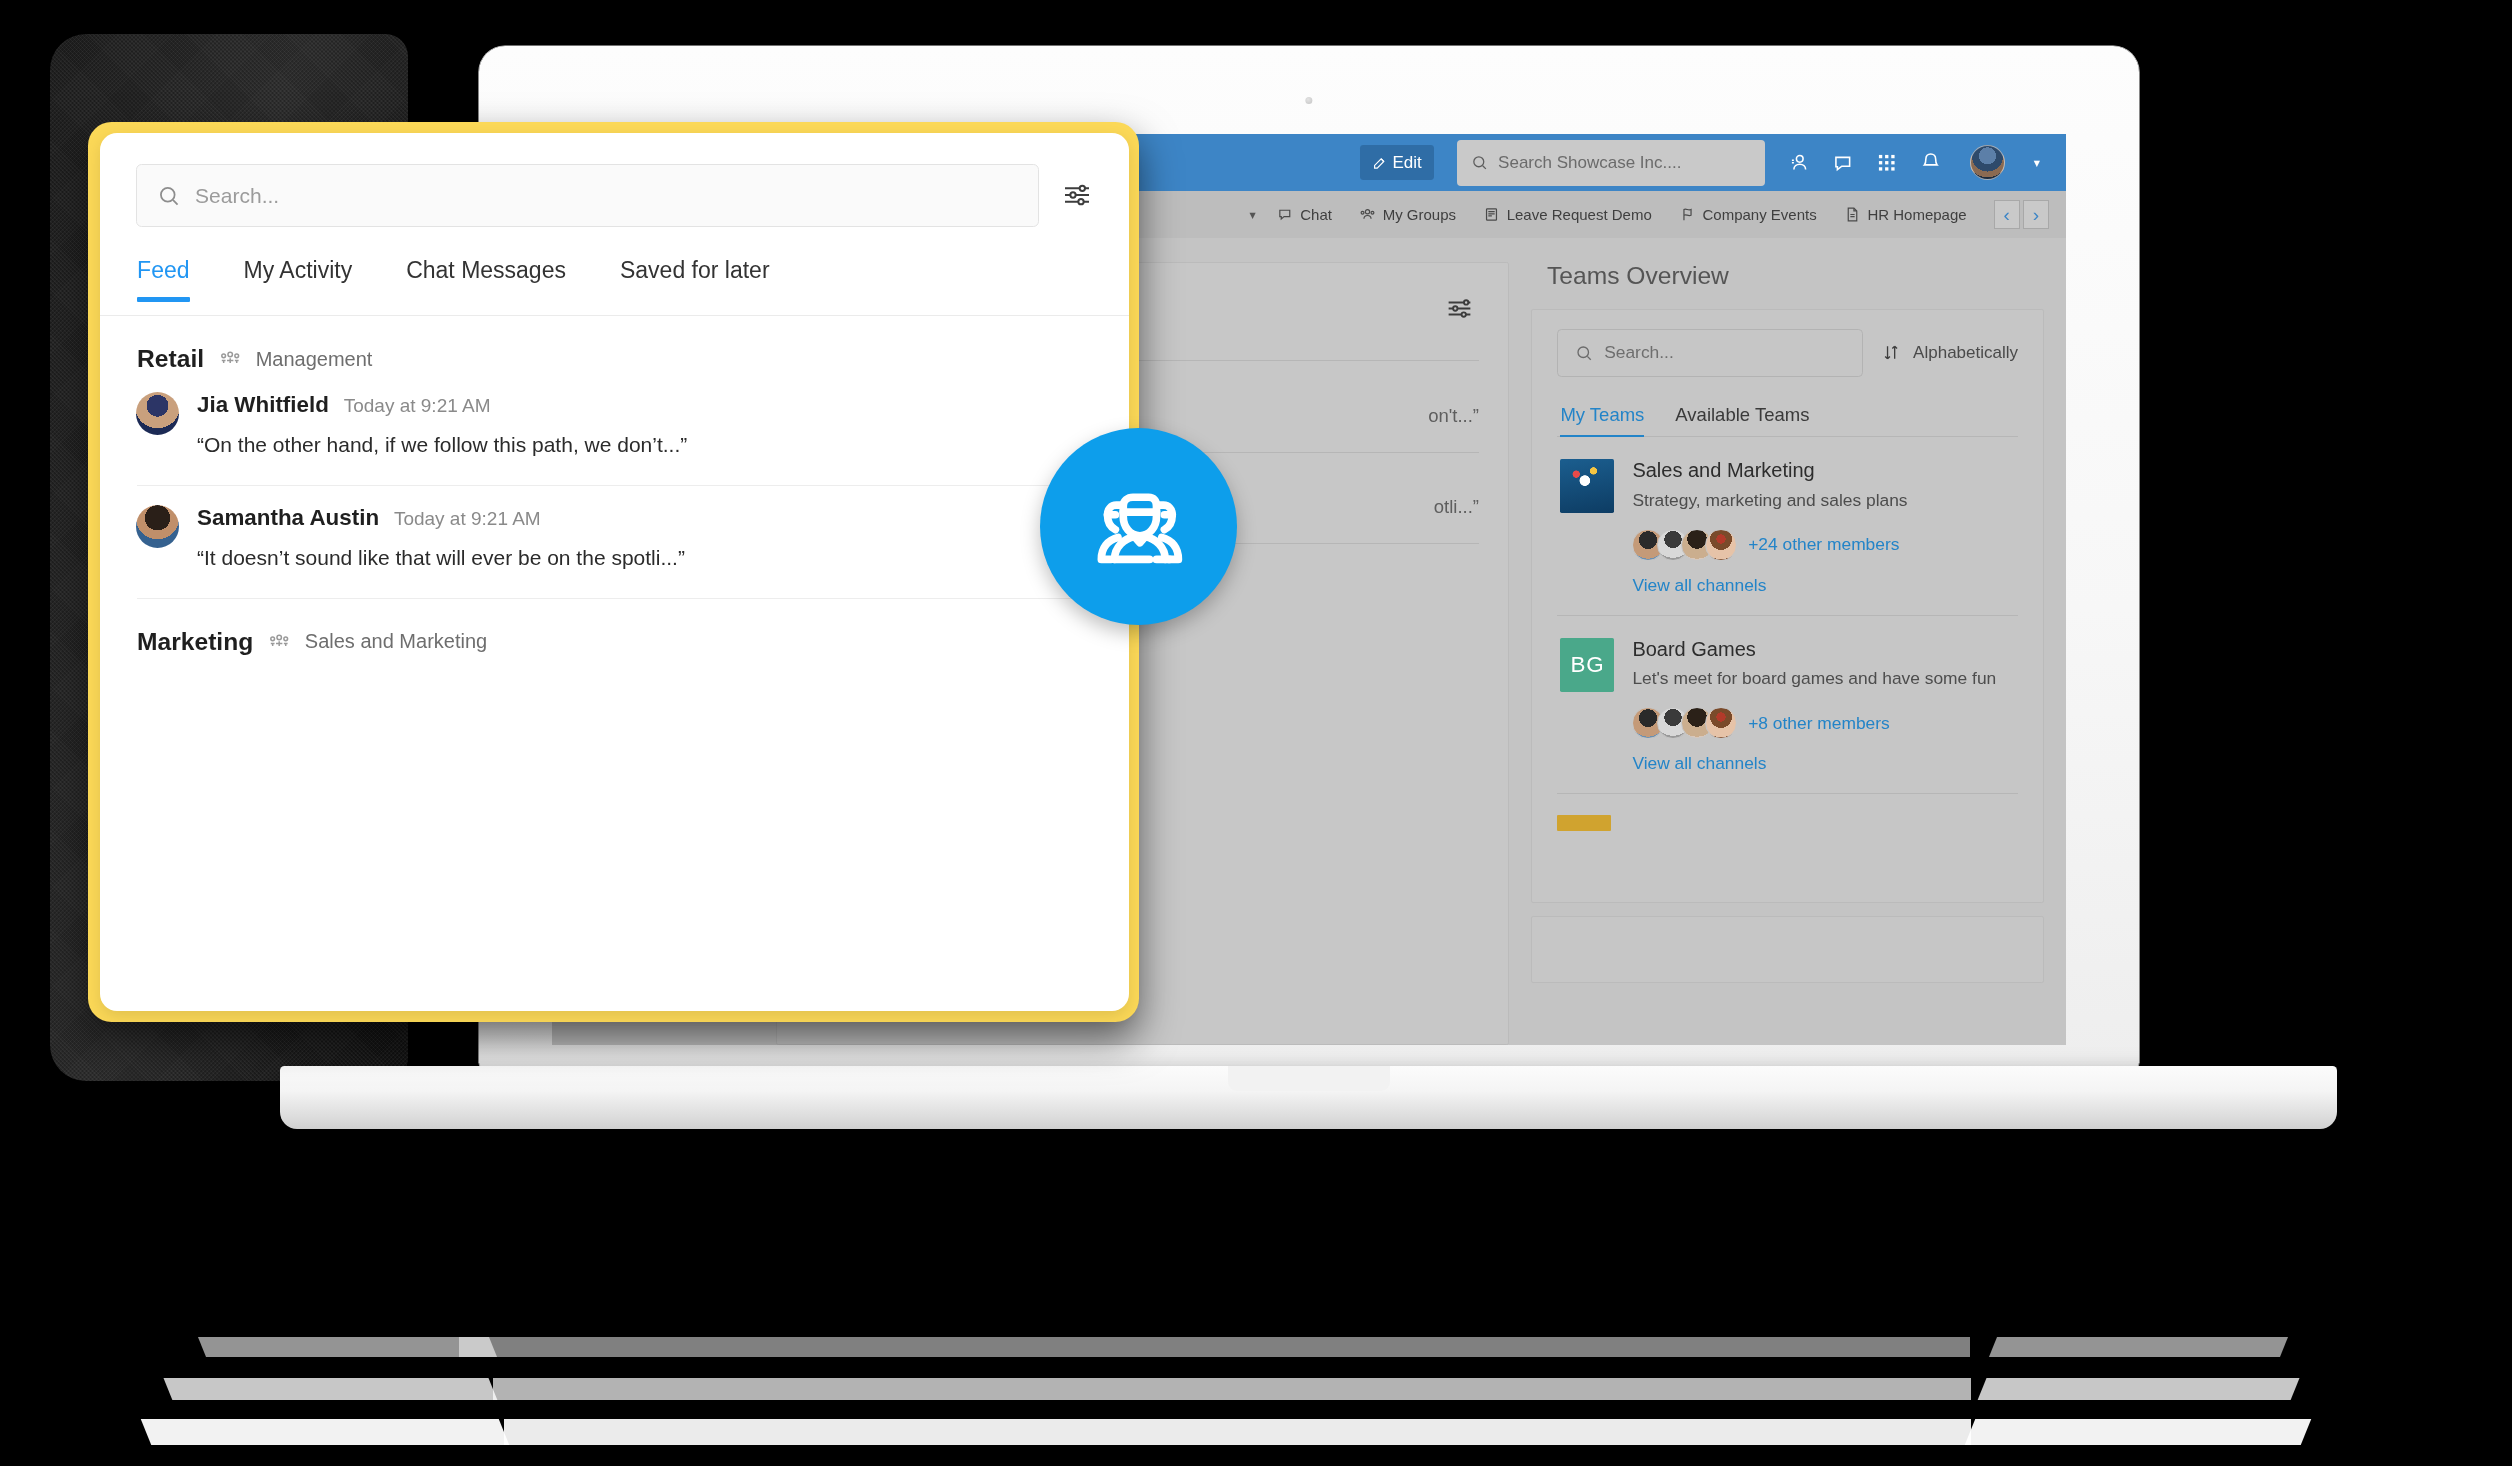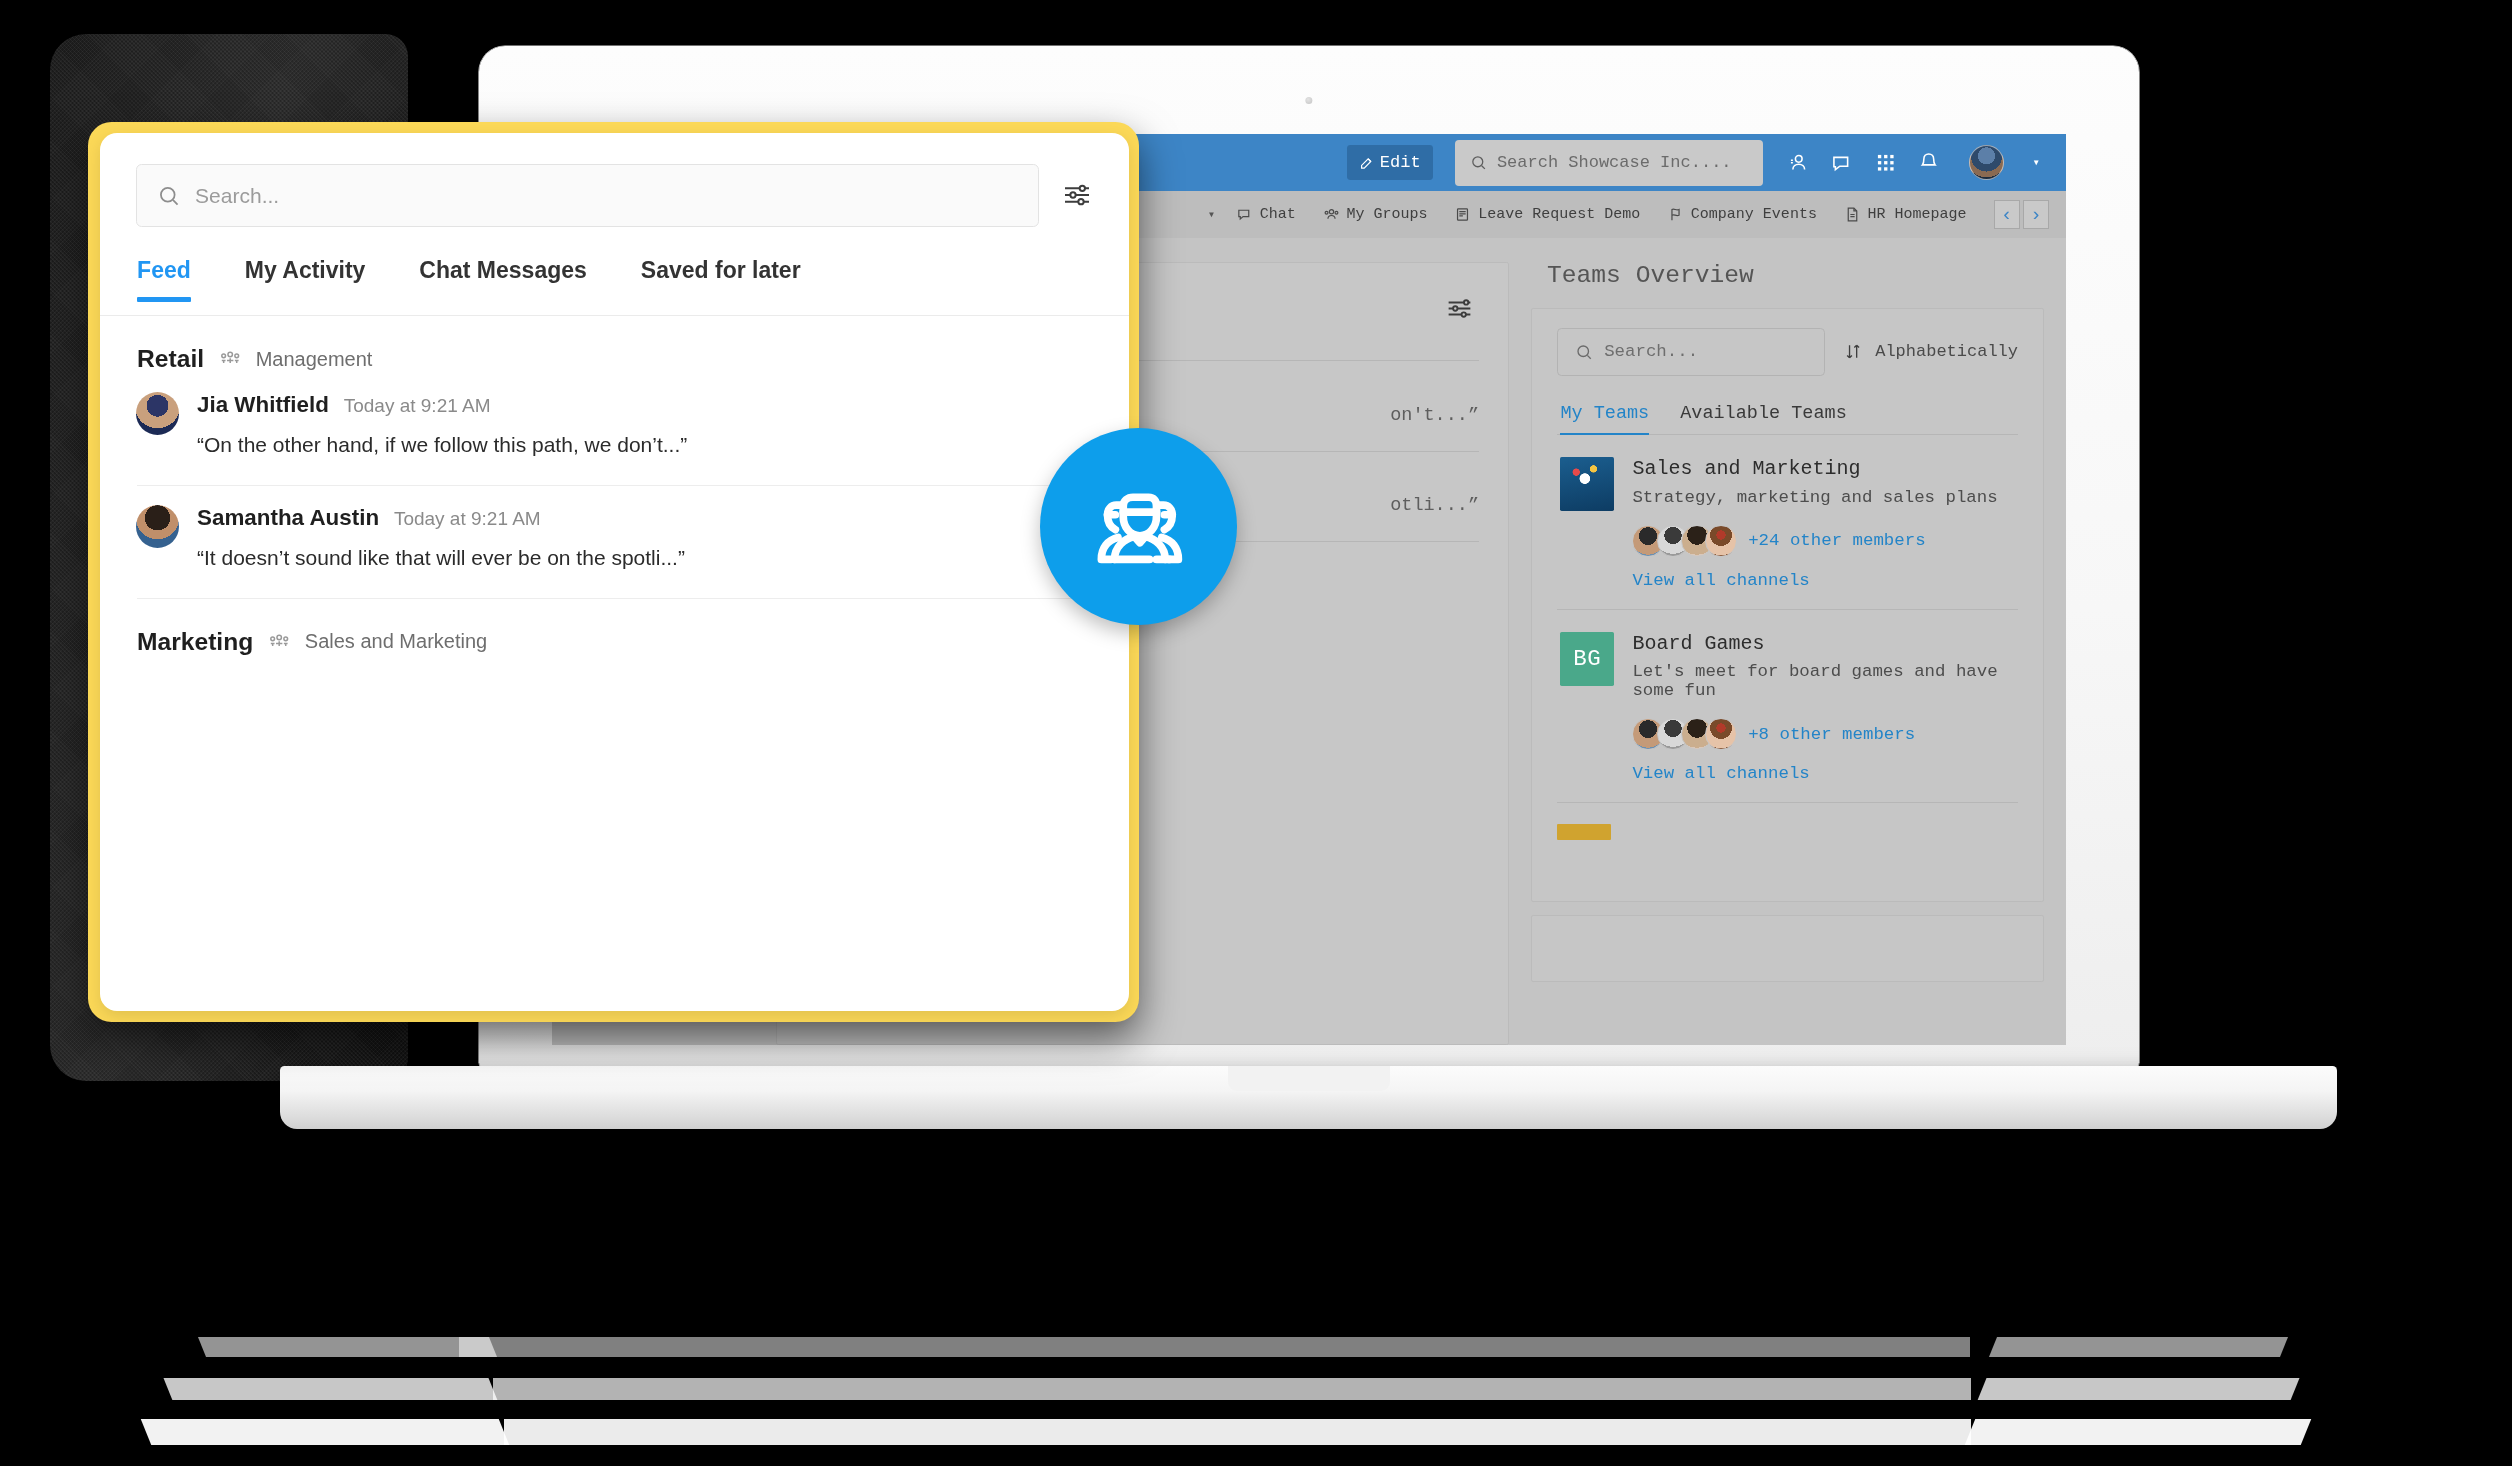--- a/index.html
+++ b/index.html
@@ -26,21 +26,21 @@
     border-radius:26px 26px 7.8px 7.8px;
     box-shadow:0 0 0 0.6px #e2e2e2, 0 14.6px 34px rgba(0,0,0,.45);
   }
   .laptop-camera{
     position:absolute; left:50%; top:51px; transform:translateX(-50%);
     width:7.3px; height:7.3px; border-radius:50%;
     background:radial-gradient(circle at 40% 35%,#e3e3e3,#c4c4c4);
   }
   .laptop-screen{
     position:absolute; left:73px; top:88px; right:73px; bottom:24.6px;
-    background:#c4c4c4; overflow:hidden;font-family:Liberation Mono, monospace;
+    background:#c4c4c4; overflow:hidden;
   }
   .laptop-base{
     position:absolute; left:280px; top:1066px; width:2057px; height:63px;
     background:linear-gradient(180deg,#fcfcfc 0%,#f4f4f4 40%,#dcdcdc 82%,#cfcfcf 100%);
     border-radius:4.5px 4.5px 17px 17px;
     box-shadow:0 12.3px 26px rgba(0,0,0,.55);
   }
   .laptop-notch{
     position:absolute; left:50%; top:0; transform:translateX(-50%);
     width:162px; height:24.6px; background:#f2f2f2; border-radius:0 0 9px 9px;
@@ -171,21 +171,21 @@
   }
   .pop-head{ padding:31px 36px 0 36px; }
   .pop-searchrow{ display:flex; align-items:center; gap:22.4px; }
   .pop-search{
     flex:1; height:63px; background:#fafafa; border:0.6px solid #e3e3e3;
     border-radius:5.6px; display:flex; align-items:center; padding:0 20px; gap:14.6px;
   }
   .pop-search .ph{ color:#9b9b9b; font-size:21px; }
   .pop-slider svg{ width:32px; height:32px; }
 
-  .pop-tabs{ display:flex; gap:0; margin-top:30px; padding-left:1.1px;font-weight:bold; }
+  .pop-tabs{ display:flex; gap:0; margin-top:30px; padding-left:1.1px; }
   .pop-tab{ font-size:23px; color:#333; padding:0 0 13.4px 0; margin-right:54px; }
   .pop-tab.active{ color:#2196f3; }
   .pop-tab.active::after{ content:""; display:block; height:4.5px; background:#2196f3;
     margin-top:13.4px; border-radius:1.1px; }
   .pop-tabs-rule{ height:1.1px; background:#ebebeb; }
 
   .pop-body{ padding:0 36px; }
   .grp-head{ display:flex; align-items:center; gap:14.6px; padding:29px 0 0 1.1px; }
   .grp-name{ font-size:24.6px; color:#1f1f1f; font-weight:700; }
   .grp-sub{ font-size:20px; color:#6e6e6e; }

